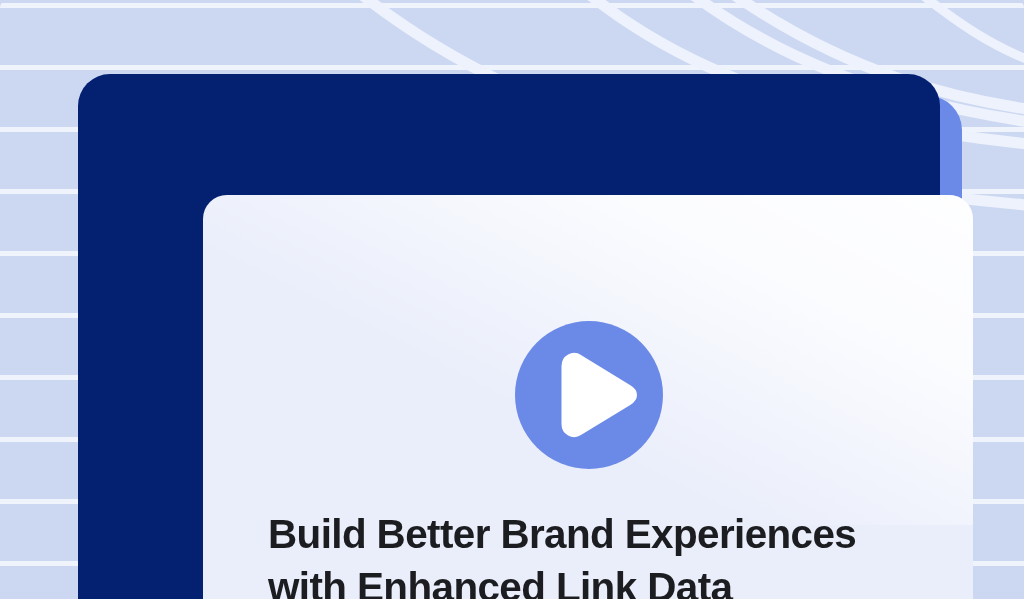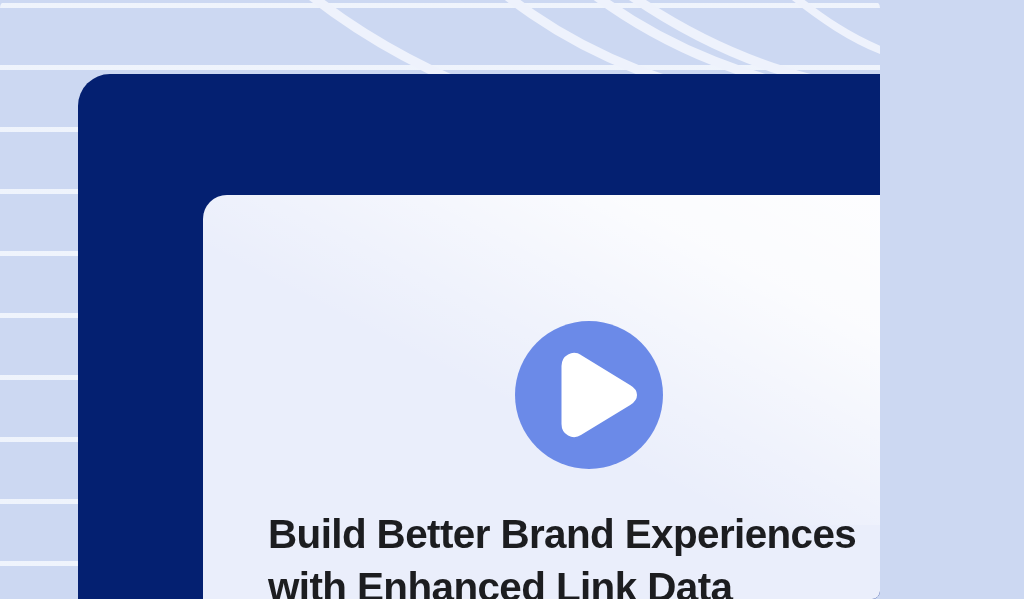--- a/index.html
+++ b/index.html
@@ -9,21 +9,21 @@
     height: 599px;
     overflow: hidden;
   }
   body {
     font-family: "Liberation Sans", sans-serif;
     background: #ccd8f2;
   }
 
   #stage {
     position: relative;
-    width: 880px;
+    width: 1024px;
     height: 599px;
     overflow: hidden;
     background: #ccd8f2;
     border-radius: 8px;
   }
 
   
   #bg-pattern {
     position: absolute;
     inset: 0;

